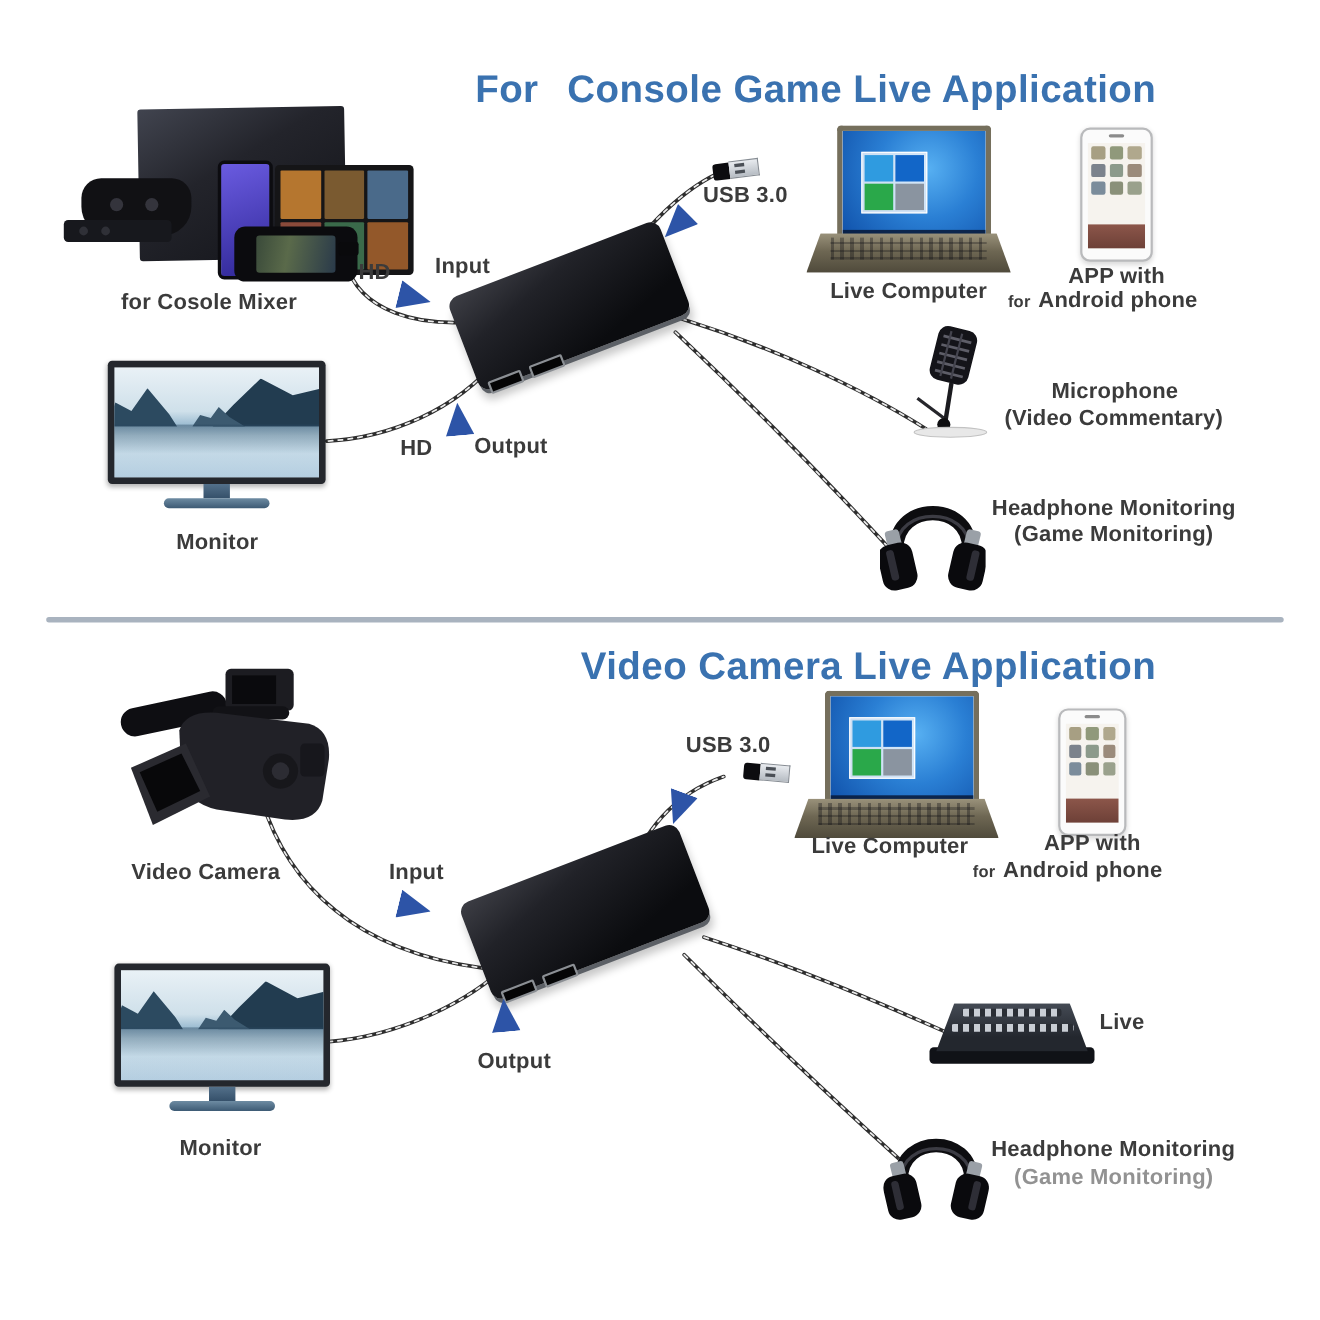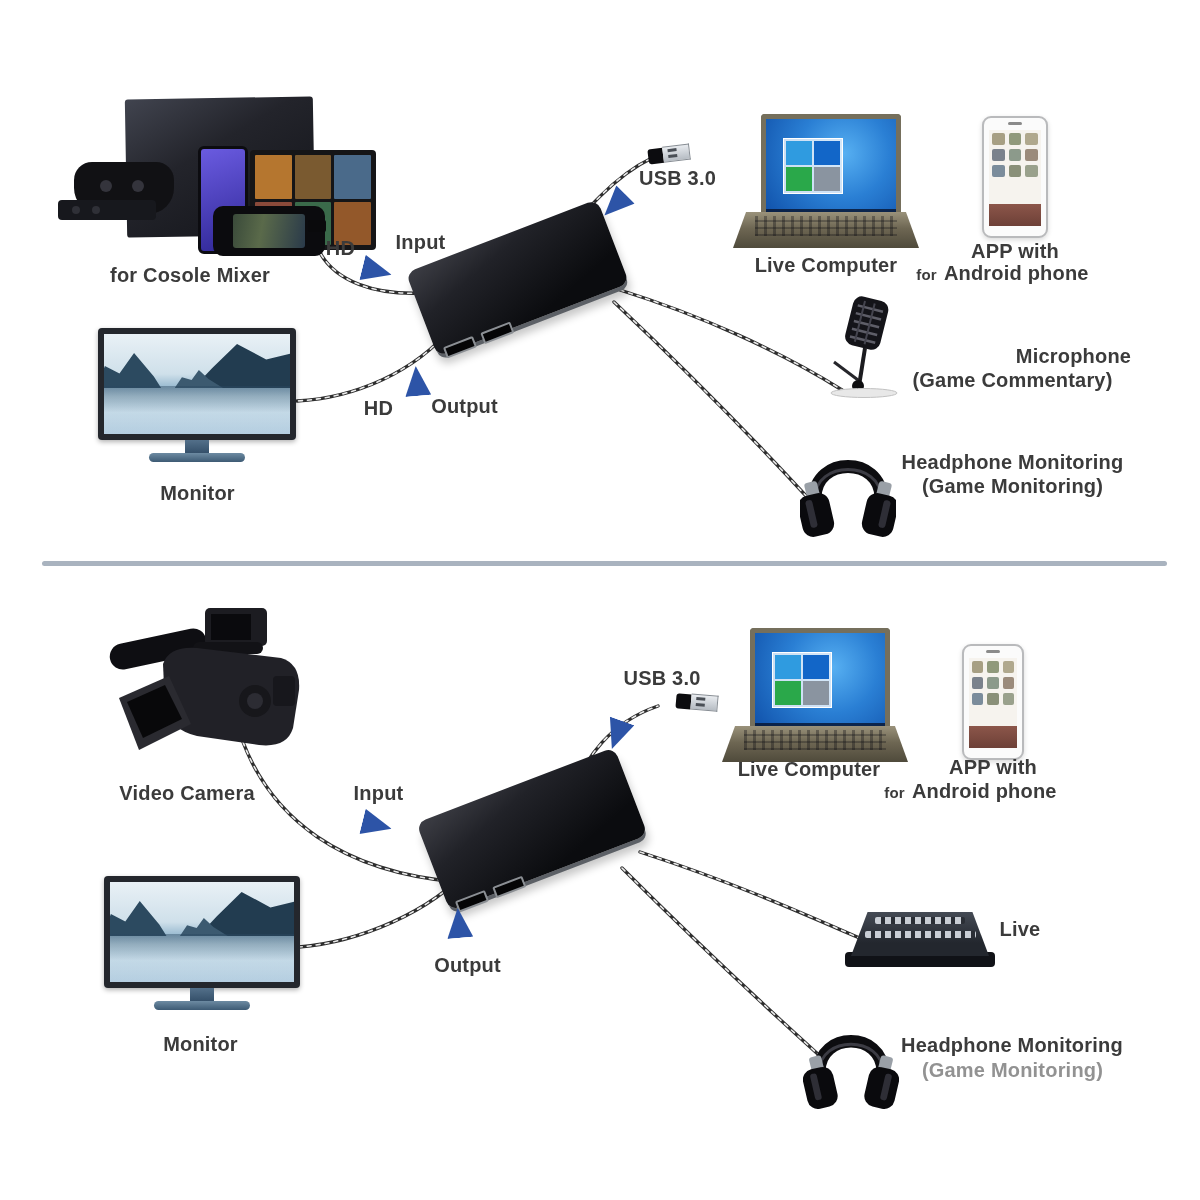--- a/index.html
+++ b/index.html
@@ -167,20 +167,24 @@
         <path d="M640 852 C732 882 800 912 864 940" stroke="#2e2e2e" stroke-width="3.4"></path>
         <path d="M640 852 C732 882 800 912 864 940" stroke="#ececec" stroke-width="1.6" stroke-dasharray="4 5"></path>
       </g>
       <g>
         <path d="M622 868 C706 952 778 1018 820 1056" stroke="#2e2e2e" stroke-width="3.4"></path>
         <path d="M622 868 C706 952 778 1018 820 1056" stroke="#ececec" stroke-width="1.6" stroke-dasharray="4 5"></path>
       </g>
     </g>
   </svg>
 
+  <div class="title" style="left:432px;top:62px">
+    <span>For</span>
+    <span style="margin-left:16px">Console Game Live Application</span>
+  </div>
 
   <div class="consoles" style="left:58px;top:92px;width:320px;height:205px">
     <div class="cs-ps4"></div>
     <div class="cs-phone"></div>
     <div class="cs-tablet">
       <i></i>
         <i></i>
       <i></i>
         <i></i>
       <i></i>
@@ -265,22 +269,22 @@
         <rect x="20" y="2" width="36" height="50" rx="9" fill="#141419"></rect>
         <path d="M25 12 H51 M25 20 H51 M25 28 H51 M25 36 H51 M25 44 H51" stroke="#5e5e68" stroke-width="2.5"></path>
         <path d="M31 6 V48 M41 6 V48" stroke="#44444e" stroke-width="2"></path>
       </g>
       <path d="M37 52 L31 90" stroke="#1b1b1f" stroke-width="4"></path>
       <path d="M6 66 L30 84" stroke="#26262b" stroke-width="3"></path>
       <circle cx="30" cy="90" r="6" fill="#0e0e10"></circle>
       <ellipse cx="36" cy="97" rx="33" ry="4.5" fill="#e8e8e8" stroke="#c2c2c2"></ellipse>
     </svg>
   </div>
-  <div class="lbl" style="left:976px;top:345px;width:195px">Microphone</div>
-  <div class="lbl" style="left:895px;top:369px;width:235px">(Game Commentary)</div>
+  <div class="lbl" style="left:916px;top:345px;width:195px">Microphone</div>
+  <div class="lbl" style="left:895px;top:369px;width:235px">(Video Commentary)</div>
 
   <div class="dev" style="left:800px;top:438px;width:96px;height:100px">
     <svg width="96" height="100" viewBox="0 0 96 100">
       <path d="M15 60 C15 18 81 18 81 60" fill="none" stroke="#0d0d10" stroke-width="13" stroke-linecap="round"></path>
       <path d="M15 60 C15 22 81 22 81 60" fill="none" stroke="#3c3c44" stroke-width="3"></path>
       <rect x="6" y="44" width="13" height="20" rx="3" fill="#9aa0a7" transform="rotate(-14 12 54)"></rect>
       <rect x="77" y="44" width="13" height="20" rx="3" fill="#9aa0a7" transform="rotate(14 84 54)"></rect>
       <rect x="0" y="56" width="32" height="42" rx="11" fill="#0a0a0d" transform="rotate(-13 16 77)"></rect>
       <rect x="64" y="56" width="32" height="42" rx="11" fill="#0a0a0d" transform="rotate(13 80 77)"></rect>
       <rect x="8" y="62" width="7" height="28" rx="3" fill="#2e2e36" transform="rotate(-13 11 76)"></rect>
@@ -303,20 +307,21 @@
     <div class="mon-base"></div>
   </div>
   <div class="lbl" style="left:145px;top:482px;width:105px">Monitor</div>
 
   <div class="lbl" style="left:356px;top:397px;width:45px">HD</div>
   <div class="lbl" style="left:422px;top:395px;width:85px">Output</div>
   <div class="arr" style="left:402px;top:368px;transform:rotate(-95deg)"></div>
 
   <div class="divider" style="left:42px;top:561px;width:1125px"></div>
 
+  <div class="title" style="left:528px;top:586px">Video Camera Live Application</div>
 
   <div class="dev" style="left:105px;top:606px;width:225px;height:165px">
     <svg width="225" height="165" viewBox="0 0 225 165">
       <rect x="4" y="30" width="98" height="26" rx="13" fill="#0e0e12" transform="rotate(-12 53 43)"></rect>
       <rect x="100" y="2" width="62" height="38" rx="5" fill="#1c1c21"></rect>
       <rect x="106" y="8" width="40" height="26" fill="#0a0a0d"></rect>
       <rect x="88" y="36" width="70" height="12" rx="6" fill="#121216"></rect>
       <path d="M58 58 Q64 40 92 42 L176 52 Q196 58 194 84 L188 122 Q182 142 154 139 L92 130 Q66 124 60 102 Z" fill="#212127"></path>
       <circle cx="150" cy="95" r="16" fill="#17171b"></circle>
       <circle cx="150" cy="95" r="8" fill="#2c2c33"></circle>

